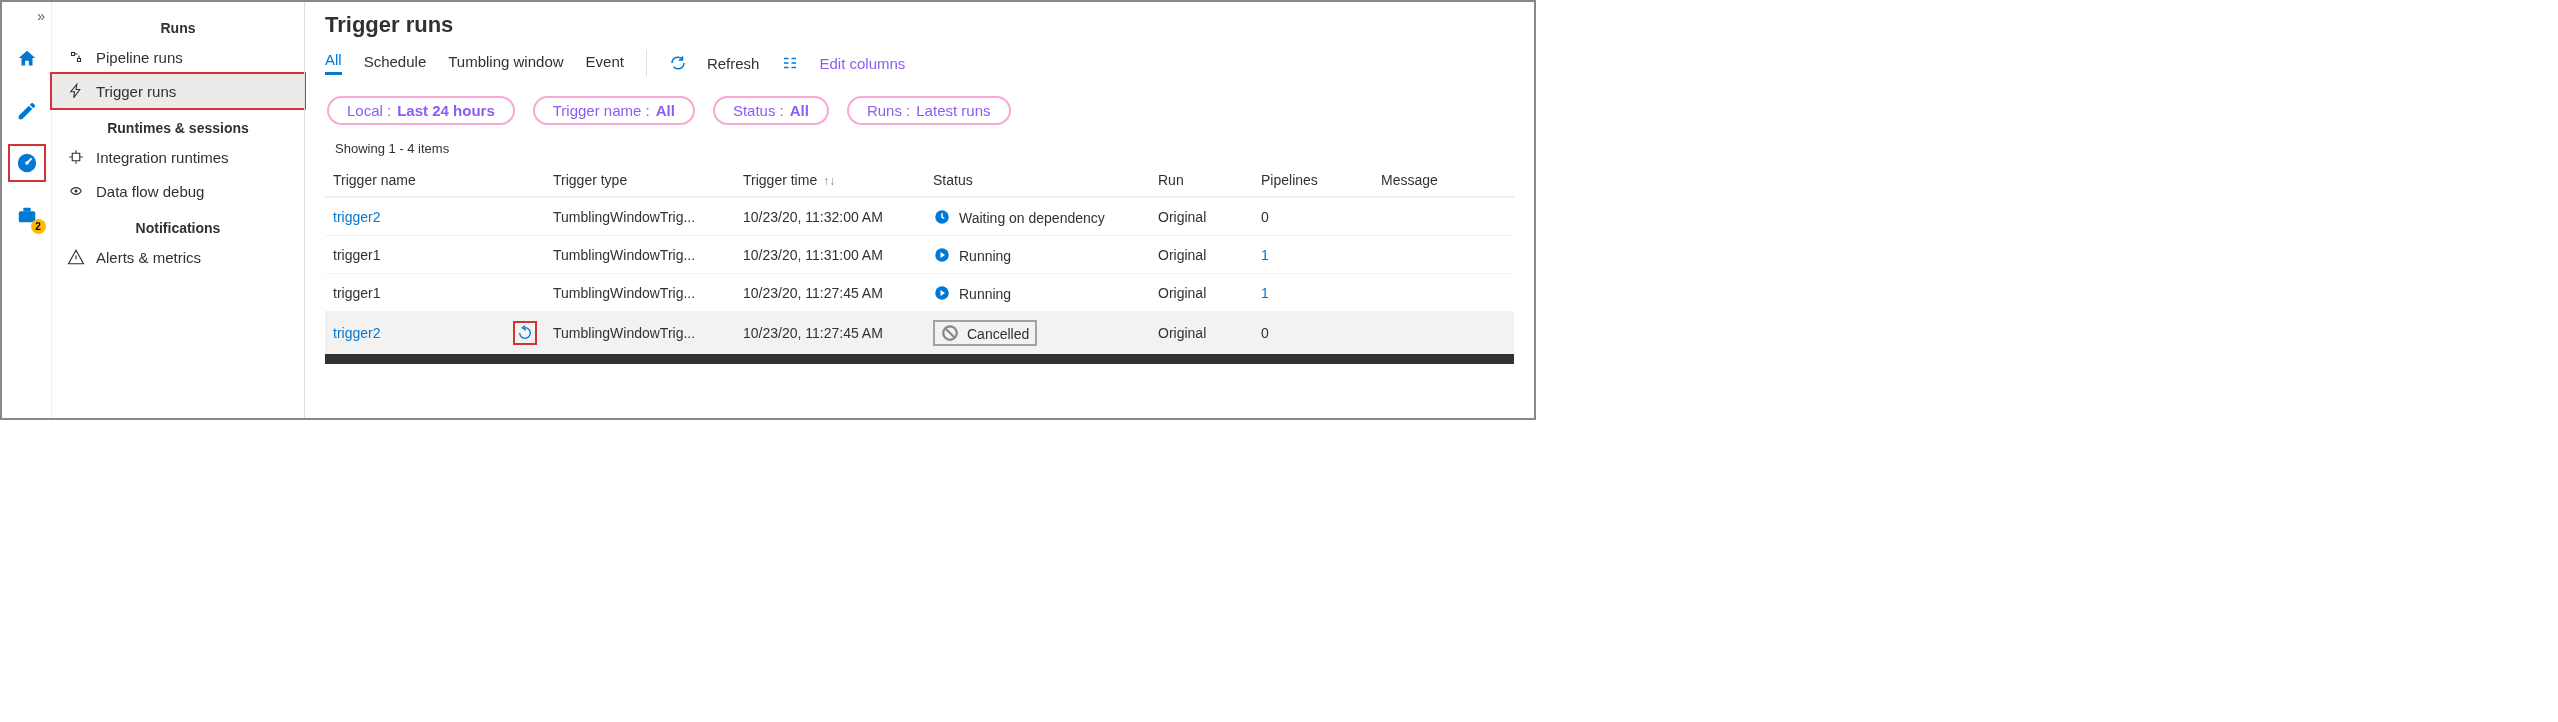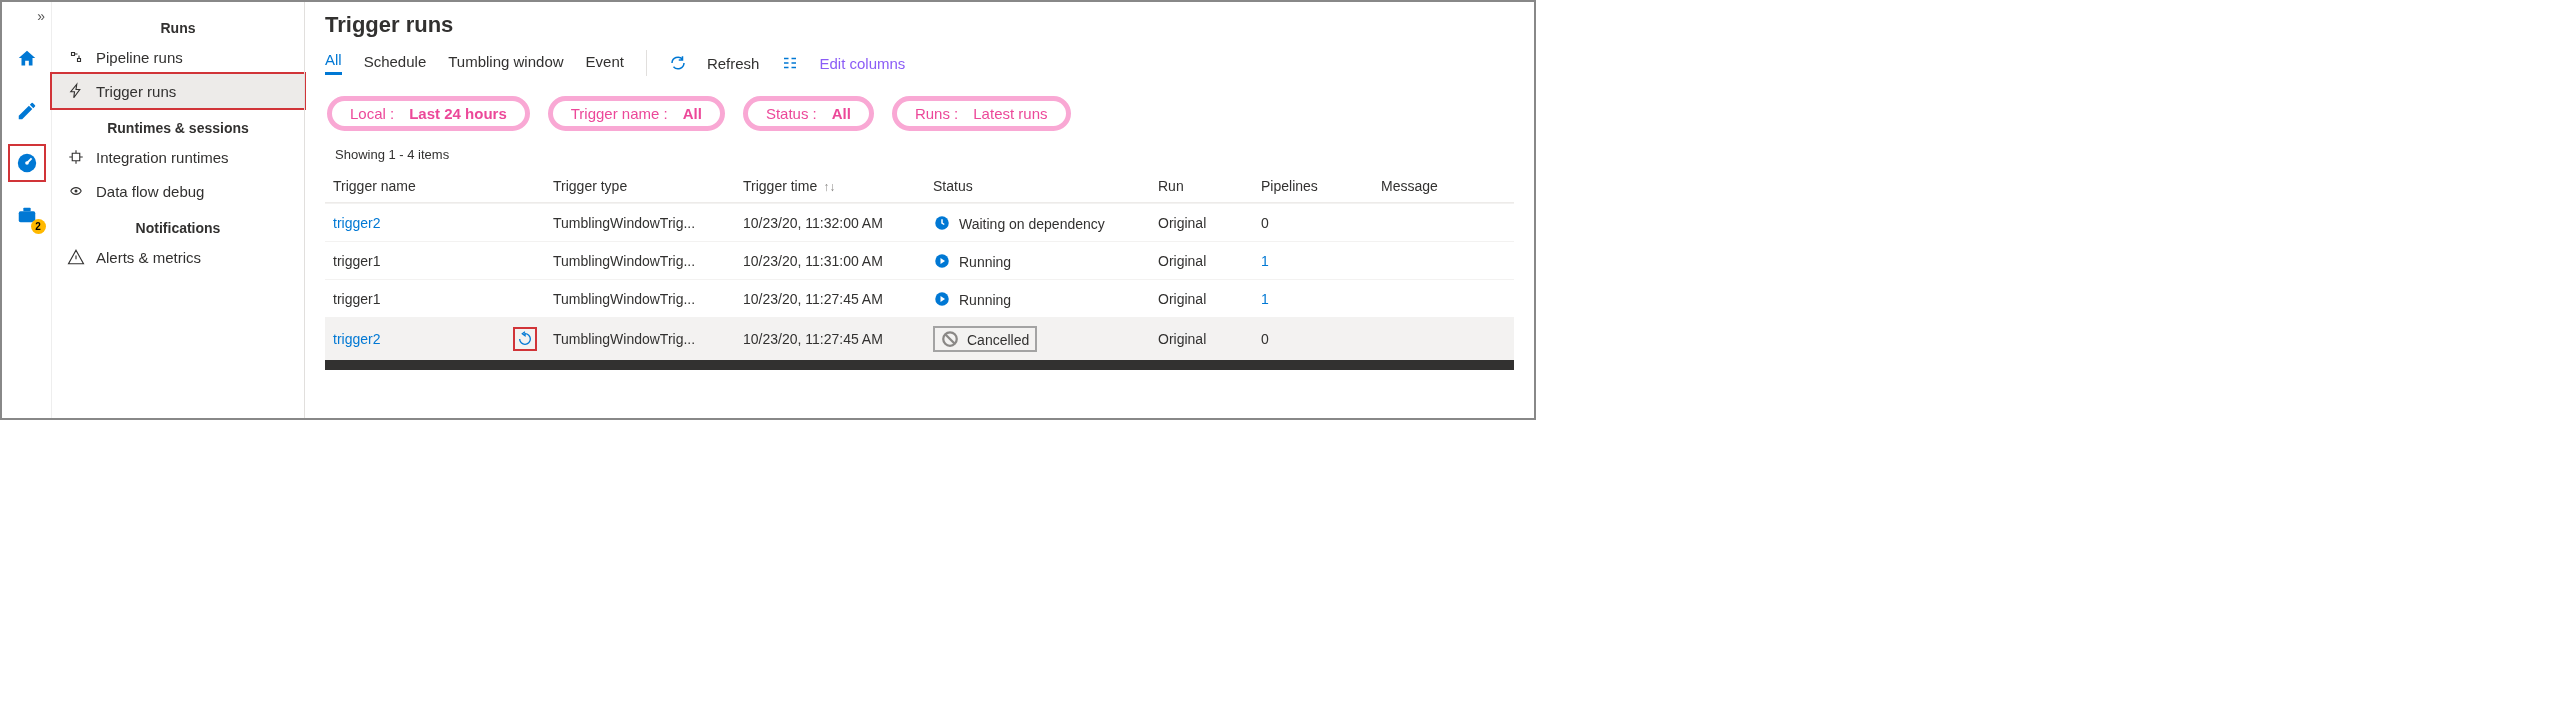--- a/index.html
+++ b/index.html
@@ -30,21 +30,21 @@
 .tabbar { display:flex; align-items:center; gap: 22px; padding: 0 20px 10px; border-bottom:0; }
 .tab { font-size:15px; color:#323130; cursor:pointer; padding-bottom:4px; }
 .tab.active { color:#0078d4; border-bottom: 3px solid #0078d4; font-weight:400;}
 .vsep { width:1px; height:26px; background:#e1dfdd; }
 .tool-btn { display:flex; align-items:flex-end; gap:20px; color:#0078d4; cursor:pointer; font-size:15px; }
 .tool-btn span.lbl { color:#8b5cf6; }
 .tool-btn.refresh span.lbl { color:#323130;}
 .tool-btn svg { width:18px; height:18px; }
 
 .filters { display:flex; gap:18px; padding: 10px 22px 16px; }
-.pill { border:5px solid #f9a8d4; border-radius: 22px; padding: 4px 18px; font-size:15px; color:#ec4899; display:flex; gap:15px; background:#fff; cursor:pointer;}
+.pill { border:2px solid #f9a8d4; border-radius: 22px; padding: 4px 18px; font-size:15px; color:#8b5cf6; display:flex; gap:6px; background:#fff; cursor:pointer;}
 .pill b { font-weight:700; }
 
 .showing { padding: 0 30px 8px; font-size:13px; color:#323130; }
 
 .grid { padding: 0 20px; }
 .grid-head { display:flex; padding: 8px 8px; font-weight:400; border-bottom:1px solid #edebe9;}
 .grid-row { display:flex; padding: 8px 8px; border-top:1px solid #f3f2f1; align-items:center; min-height:38px; }
 .grid-row.hover { background:#f3f2f1; }
 .c-name{width:220px;}
 .c-type{width:190px;}

